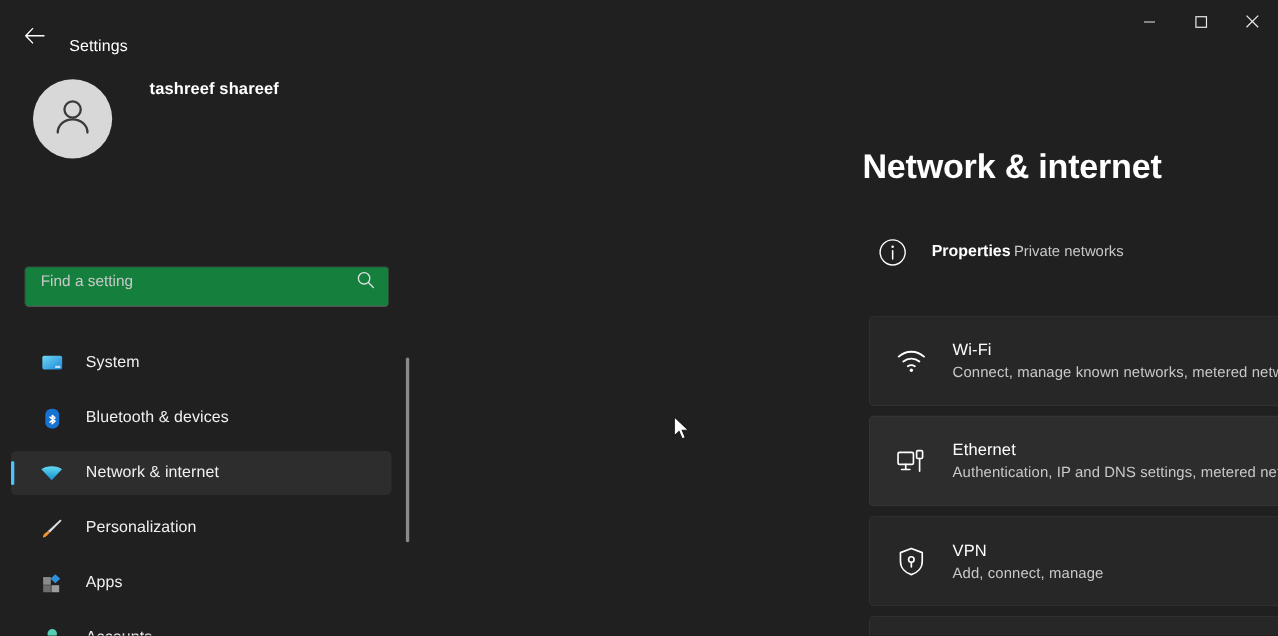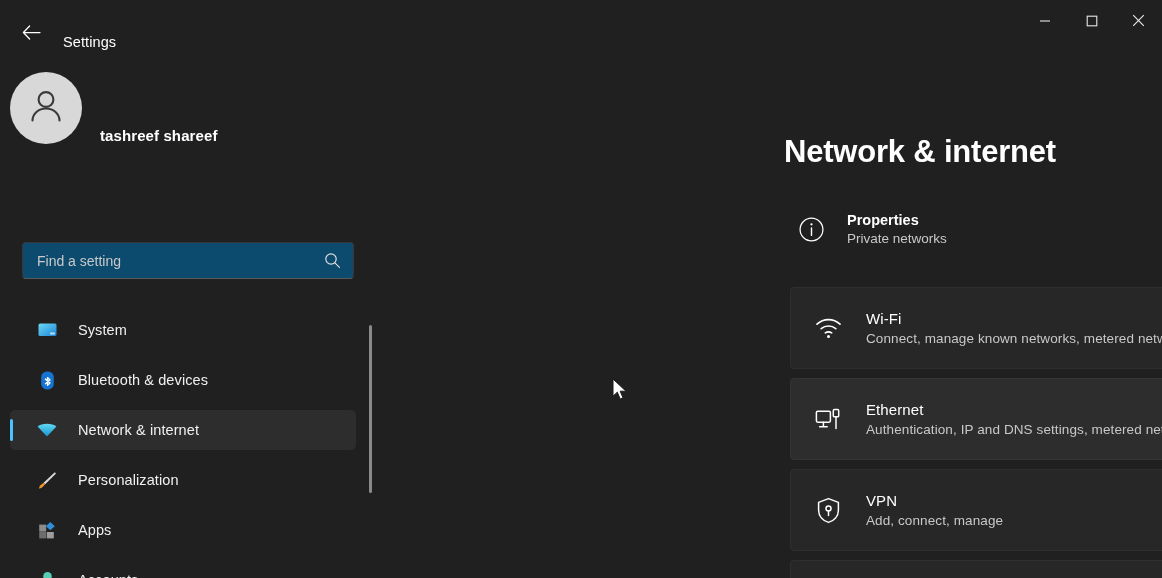--- a/index.html
+++ b/index.html
@@ -80,25 +80,25 @@
   .sidebar {
     position: relative;
     width: 384px;
     flex: 0 0 384px;
     background: #202020;
     overflow: hidden;
   }
 
   .account {
     position: absolute;
-    left: 10px;
+    left: 30px;
     top: 10px;
     display: flex;
-    align-items: flex-end;
-    gap: 18px;
+    align-items: flex-start;
+    gap: 34px;
     cursor: pointer;
   }
   .avatar {
     width: 72px;
     height: 72px;
     border-radius: 50%;
     background: #d8d8d8;
     display: flex;
     align-items: center;
     justify-content: center;
@@ -110,27 +110,27 @@
     color: #ffffff;
     letter-spacing: 0.1px;
   }
 
   .searchbox {
     position: absolute;
     left: 22px;
     top: 180px;
     width: 332px;
     height: 37px;
-    background: #0c4a6e;
+    background: #15803d;
     border: 1px solid #383838;
     border-bottom: 1px solid #5a5a5a;
     border-radius: 4px;
     display: flex;
-    align-items: center;
-    padding: 0 12px 0 14px;
+    align-items: flex-end;
+    padding: 0 12px 15px 14px;
     cursor: text;
   }
   .searchbox input {
     flex: 1 1 auto;
     background: transparent;
     border: none;
     outline: none;
     color: #e4e4e4;
     font-size: 14px;
     font-family: "Liberation Sans", sans-serif;
@@ -234,21 +234,21 @@
   .summary-item.props { width: 330px; padding-left: 12px; }
   .sum-ico {
     width: 30px;
     height: 30px;
     flex: 0 0 30px;
     display: flex;
     align-items: center;
     justify-content: center;
     margin-right: 21px;
   }
-  .sum-texts { display: flex; flex-direction: column; gap: 3px; }
+  .sum-texts { display: flex; flex-direction: row; gap: 3px; }
   .sum-title {
     font-size: 14.5px;
     font-weight: bold;
     color: #ffffff;
     white-space: nowrap;
   }
   .sum-sub {
     font-size: 13.5px;
     color: #c8c8c8;
     white-space: nowrap;

